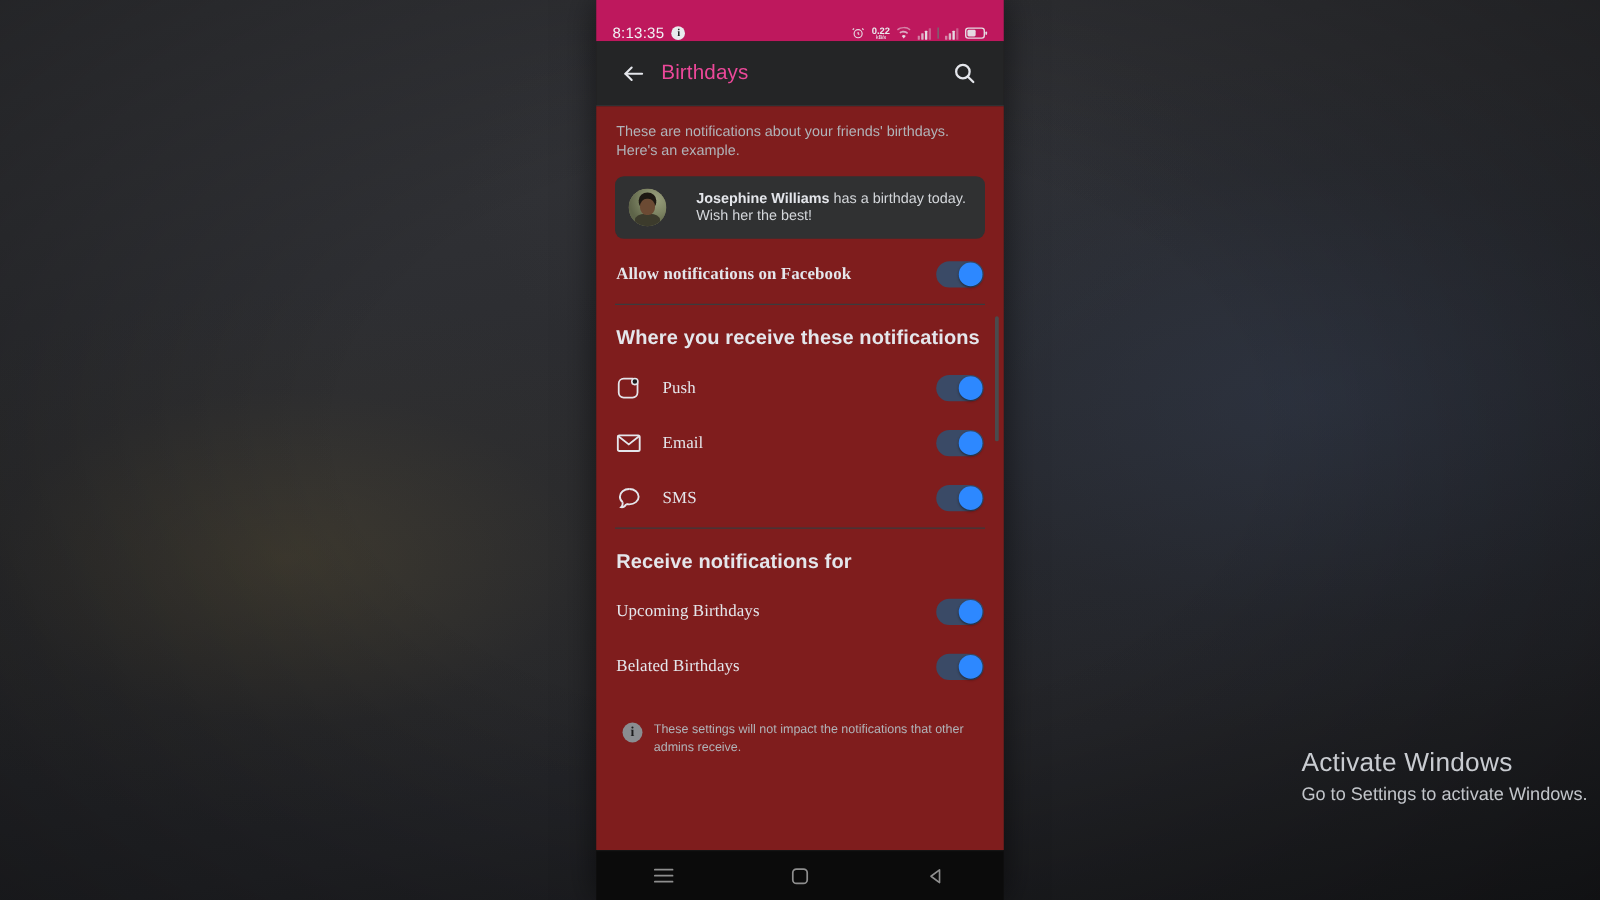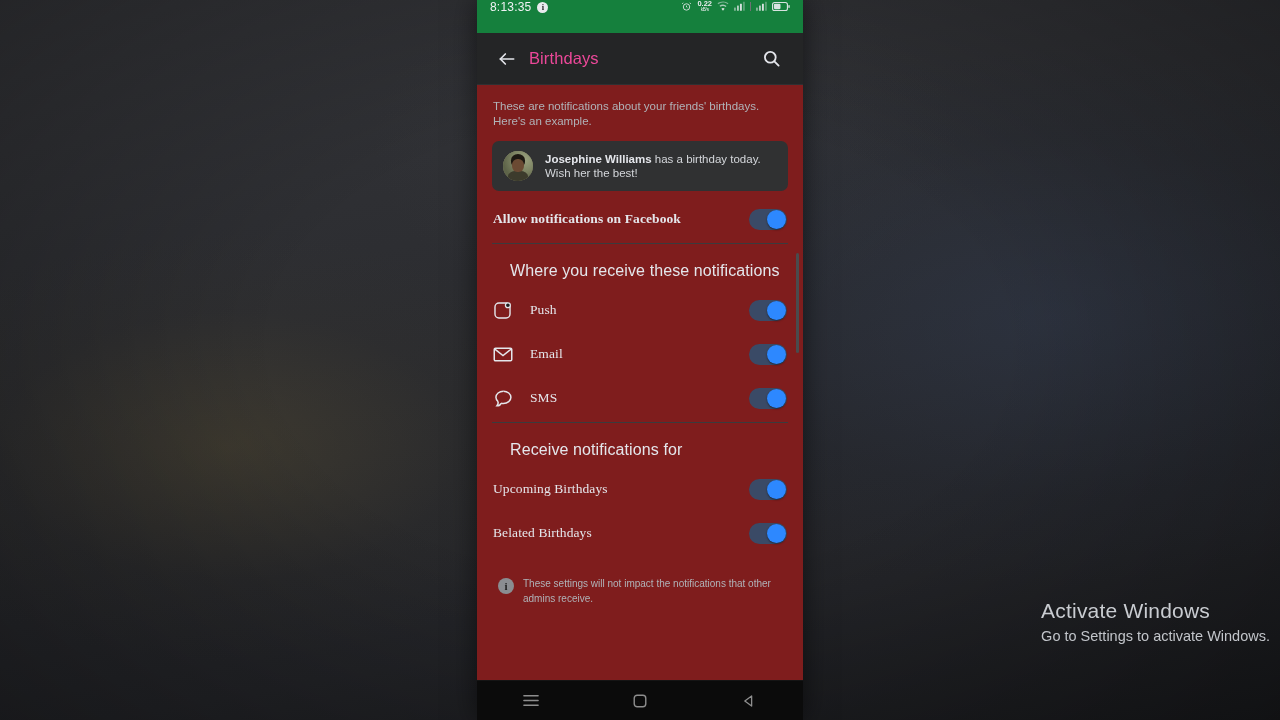--- a/index.html
+++ b/index.html
@@ -36,22 +36,22 @@
   #phone {
     position:absolute; left:477px; top:0; width:326px; height:720px;
     background:#1c1c1d;
     display:flex; flex-direction:column;
     box-shadow:0 0 26px rgba(0,0,0,.55);
   }
 
   
   .statusbar {
     height:33px; flex:0 0 33px;
-    background:#15803d;
-    display:flex; align-items:flex-start;
+    background:#be185d;
+    display:flex; align-items:flex-end;
     padding:0 13px;
     color:#e8eaed;
     font-size:11.5px;
   }
   .sb-left { display:flex; align-items:center; gap:6px; }
   .sb-clock { font-size:12px; color:#f0f2f5; letter-spacing:.2px; }
   .sb-dot-icon {
     width:11px; height:11px; border-radius:50%;
     background:#e9ebee; color:#242526;
     font-size:8.5px; font-weight:bold; line-height:11px; text-align:center;
@@ -93,21 +93,21 @@
     color:#b0b3b8; font-size:11.5px; line-height:14.5px;
     padding:14px 0 0 1px;
   }
 
   
   .example-card {
     margin-top:13px;
     background:#303132;
     border-radius:7px;
     padding:10px 11px;
-    display:flex; align-items:center; gap:12px;
+    display:flex; align-items:center; gap:24px;
   }
   .avatar {
     width:30px; height:30px; border-radius:50%;
     flex:0 0 30px; overflow:hidden; position:relative;
     background:#6b6152;
   }
   .avatar .av-bg {
     position:absolute; inset:0;
     background:
       radial-gradient(circle at 72% 28%, #9aa07e 0%, #7d8463 38%, #5e6449 70%),
@@ -153,24 +153,23 @@
   .toggle .knob {
     position:absolute; top:1px; right:1px;
     width:19px; height:19px; border-radius:50%;
     background:#2d88ff;
     box-shadow:0 1px 2px rgba(0,0,0,.45);
   }
 
   .divider { height:1px; background:#3a3b3d; margin:2px 0; }
 
   .section-title {
-    color:#e4e6eb; font-size:16px; font-weight:normal;
+    color:#e4e6eb; font-size:16px; font-weight:bold;
     line-height:22px; letter-spacing:.1px;
     padding:14px 1px 6px 1px;
-    margin-left:17px;
   }
 
   
   .note {
     display:flex; align-items:flex-start; gap:9px;
     padding:22px 1px 0 6px;
   }
   .note-icon {
     flex:0 0 16px; width:16px; height:16px; border-radius:50%;
     background:#8a8d91; color:#1c1c1d;

